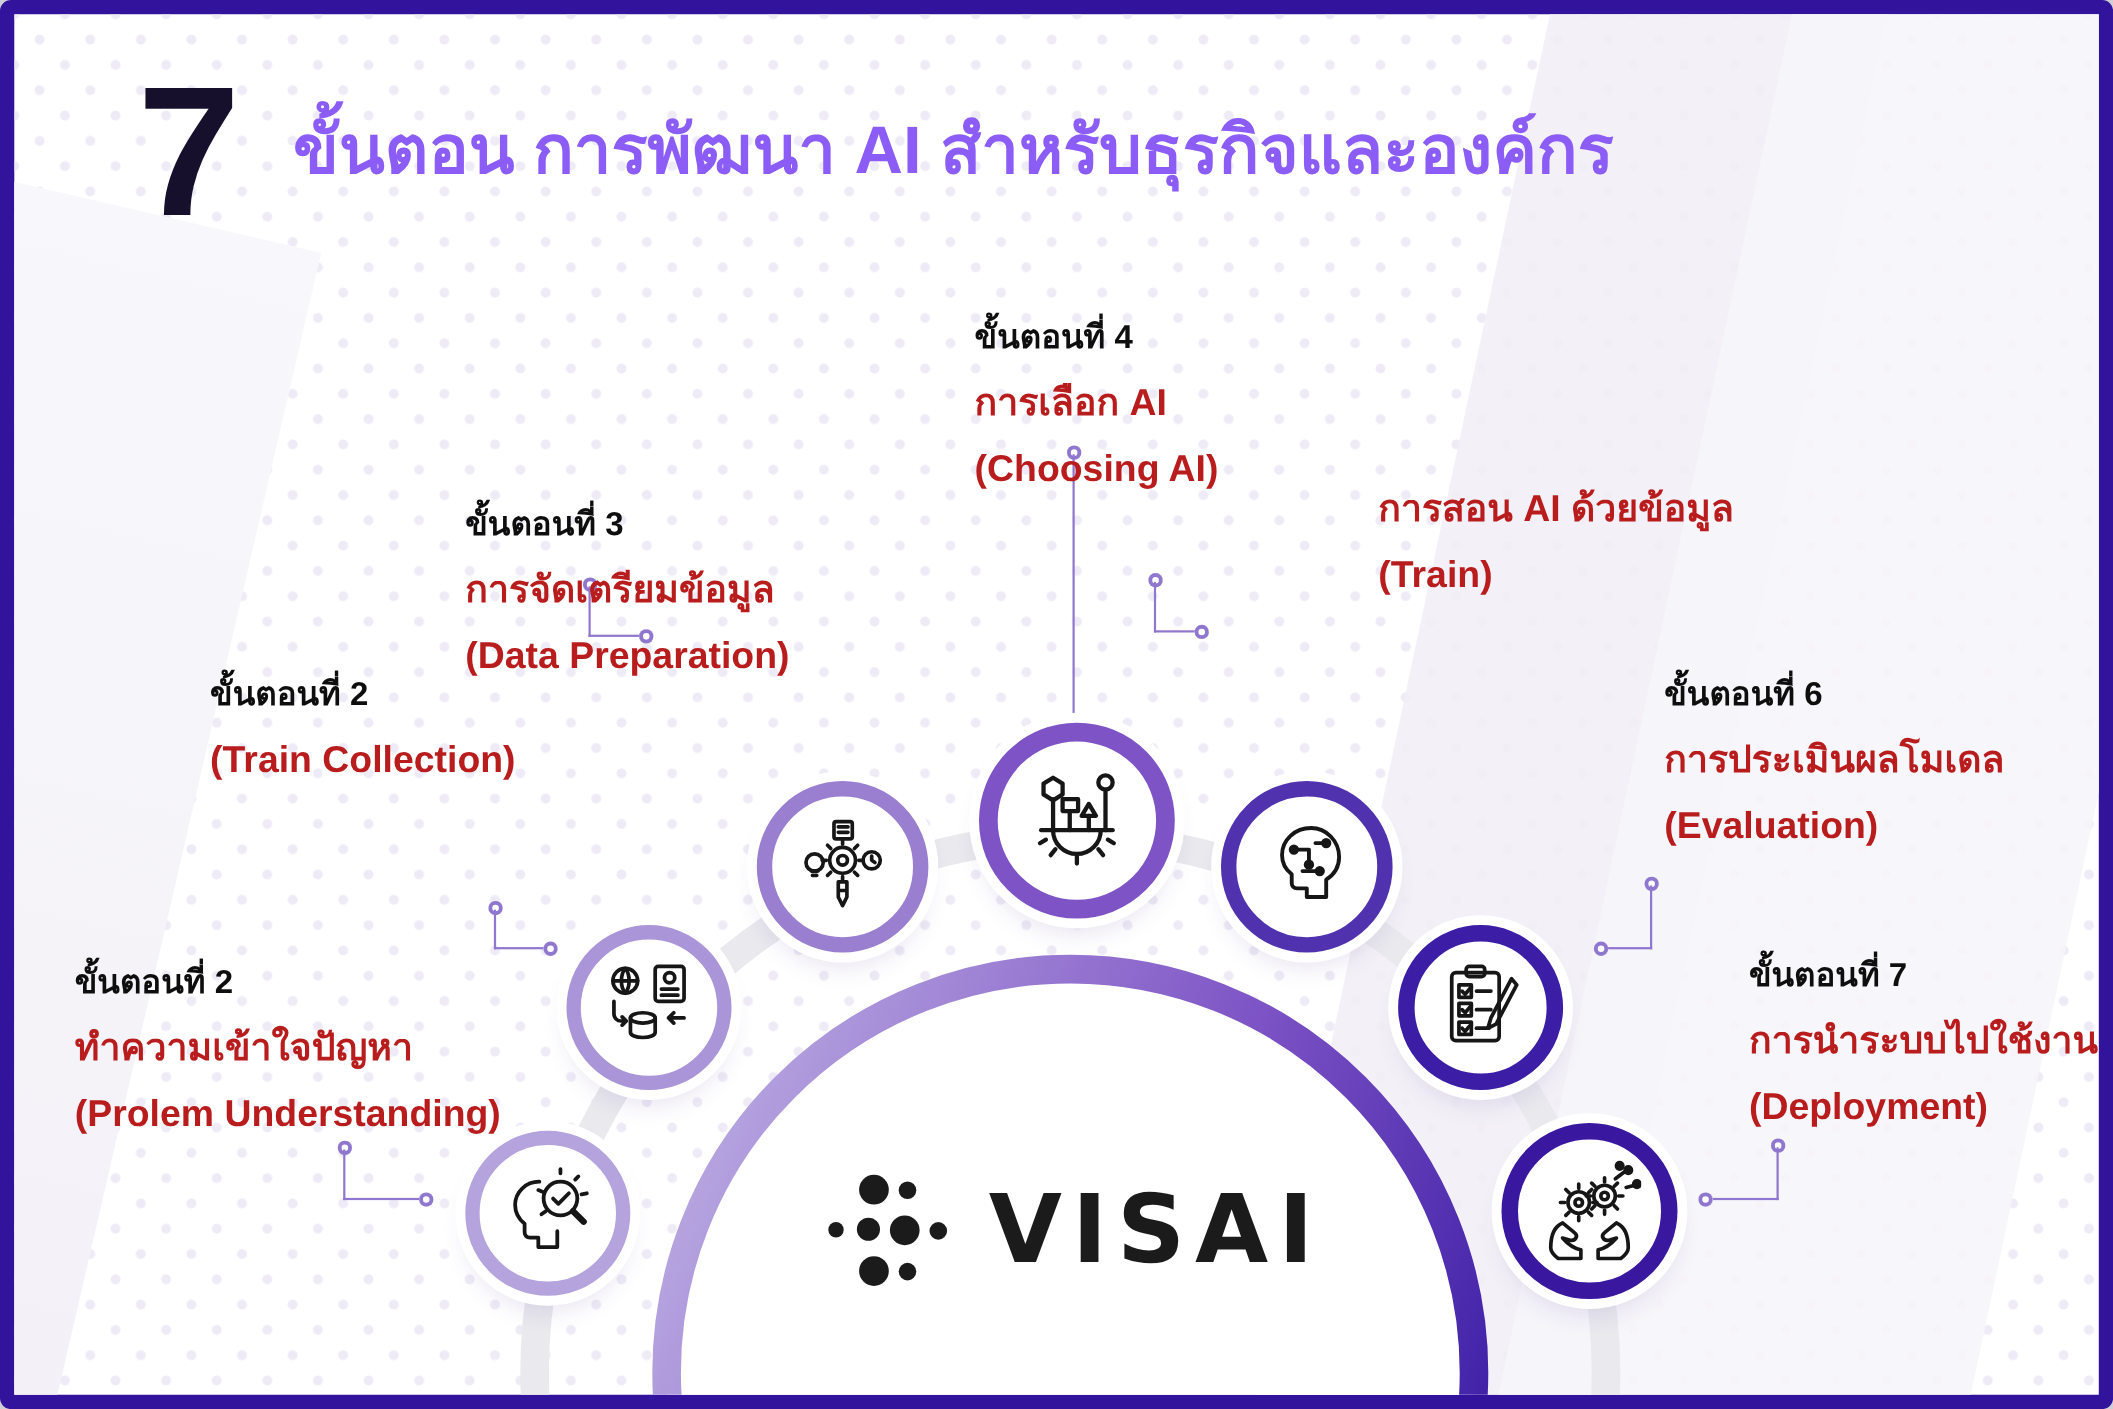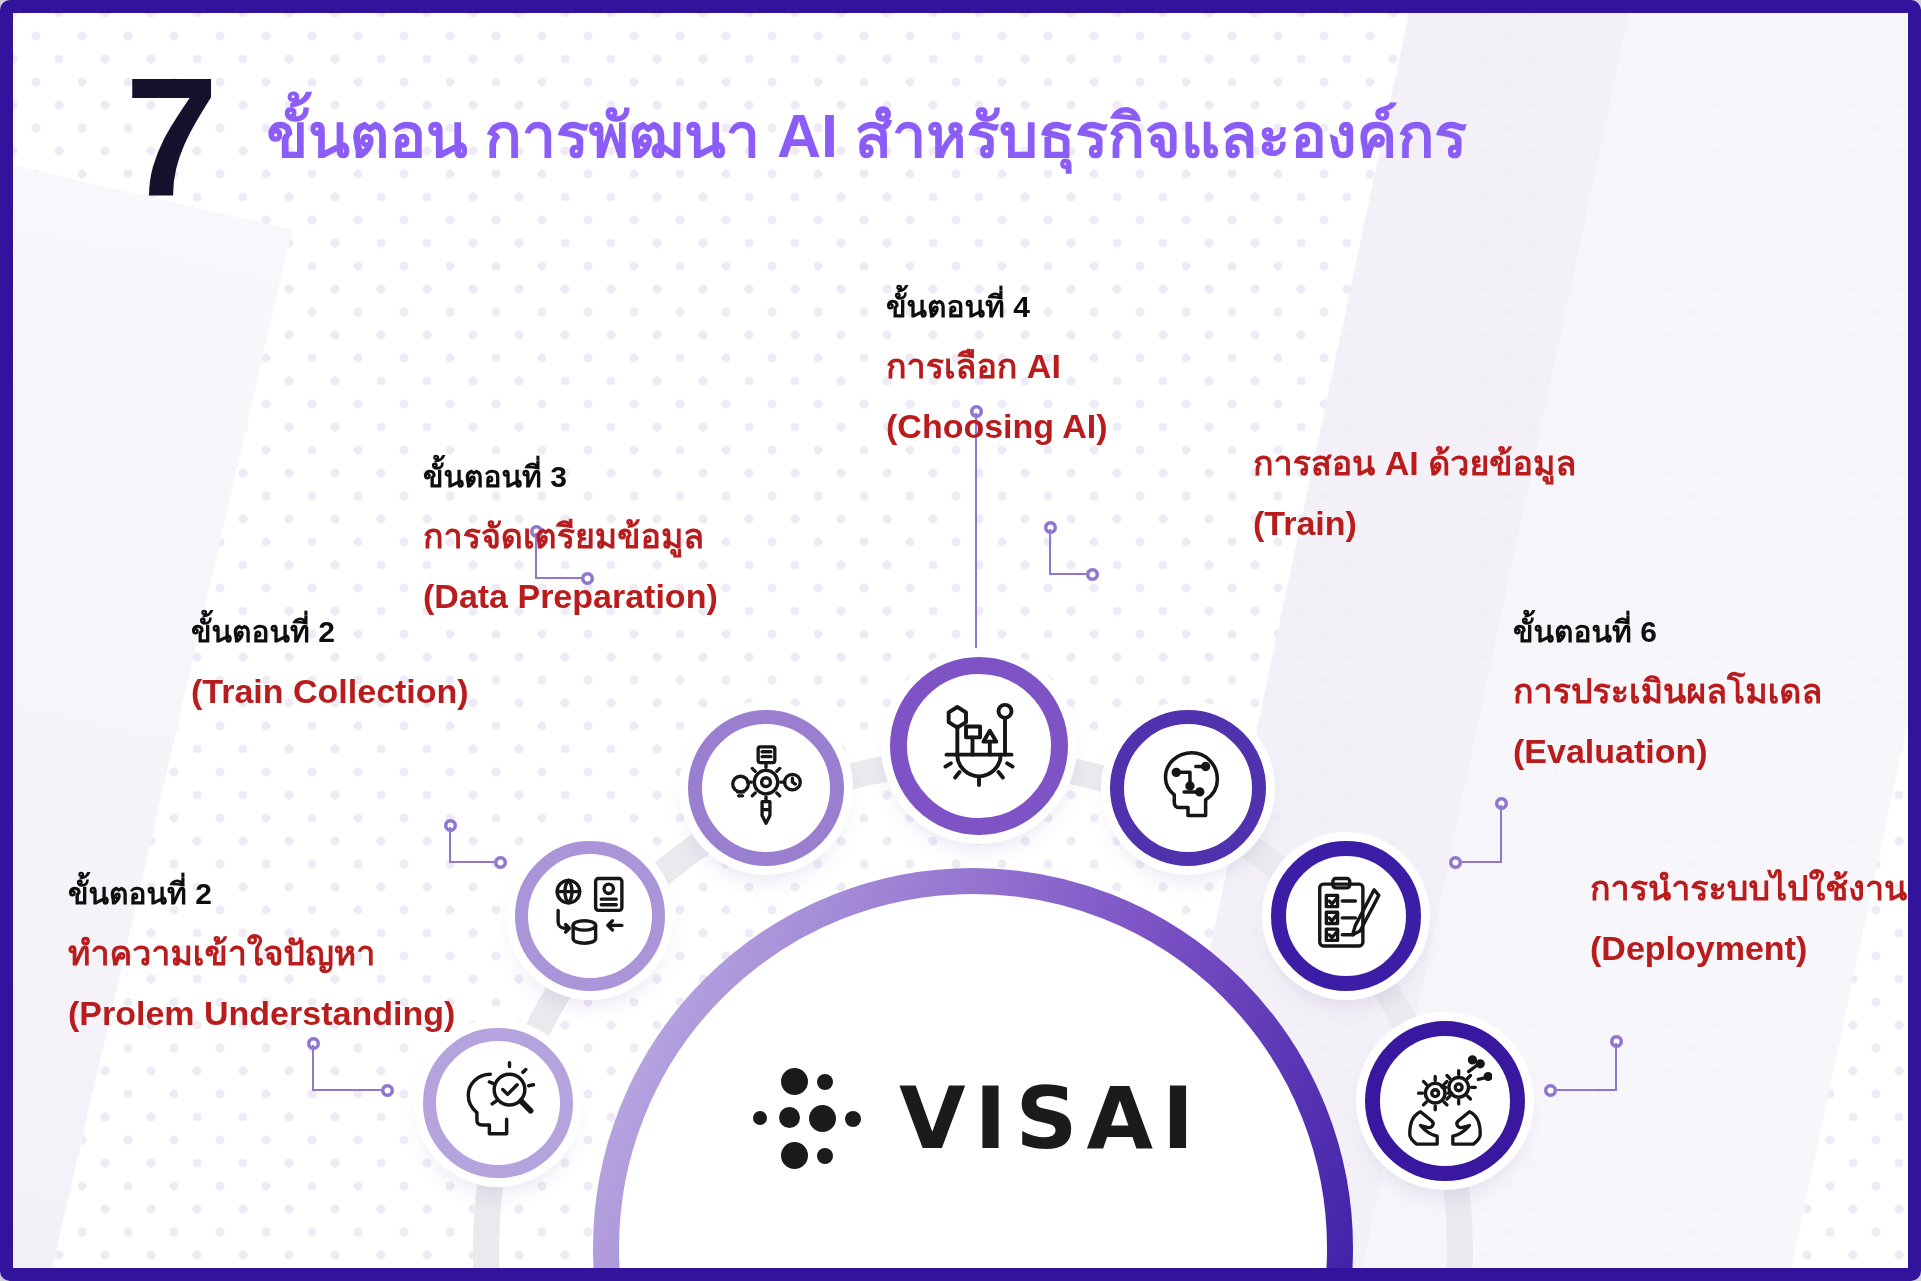--- a/index.html
+++ b/index.html
@@ -286,16 +286,17 @@
   <div class="step-text" style="left:1240px;top:420px;">
     <div class="step-l">การสอน AI ด้วยข้อมูล</div>
     <div class="step-l">(Train)</div>
   </div>
   <div class="step-text" style="left:1500px;top:590px;">
     <div class="step-h">ขั้นตอนที่ 6</div>
     <div class="step-l">การประเมินผลโมเดล</div>
     <div class="step-l">(Evaluation)</div>
   </div>
   <div class="step-text" style="left:1577px;top:845px;">
+    <div class="step-h">ขั้นตอนที่ 7</div>
     <div class="step-l">การนำระบบไปใช้งาน</div>
     <div class="step-l">(Deployment)</div>
   </div>
 </div>
 
 </body></html>

